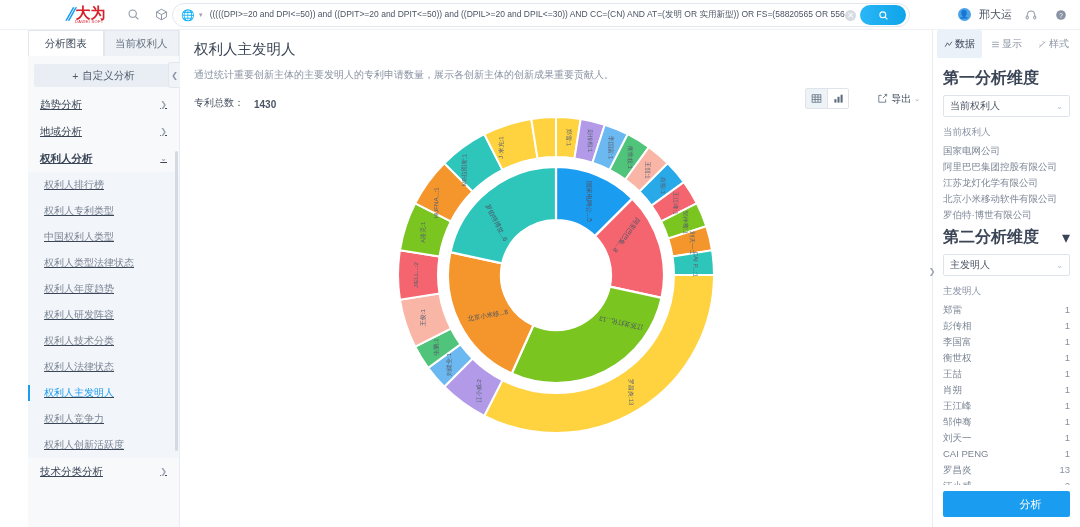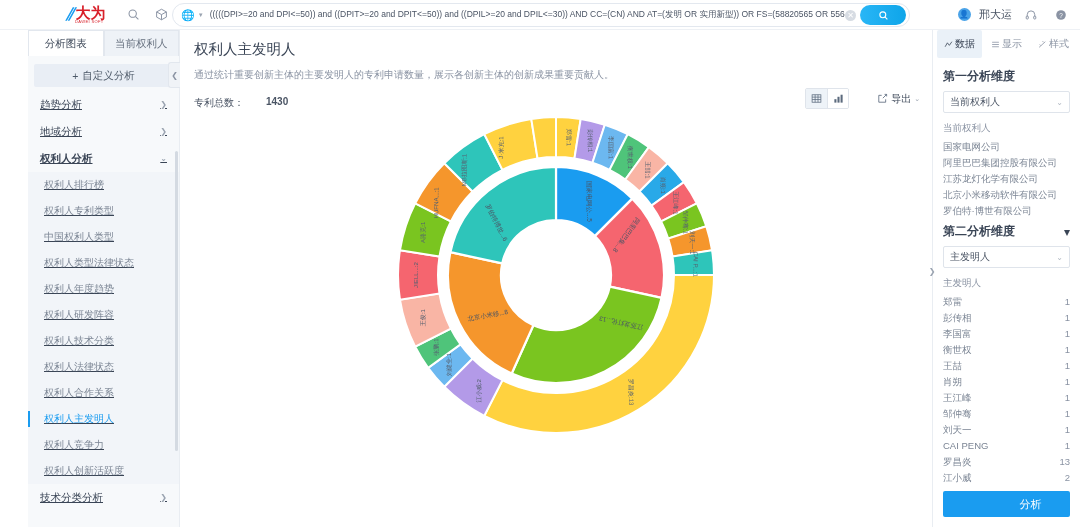--- a/index.html
+++ b/index.html
@@ -107,21 +107,21 @@
     position: absolute; right: -1px; top: 32px; width: 12px; height: 26px;
     background: #f0f3f7; border: 1px solid #e2e7ee; border-right: none;
     border-radius: 3px 0 0 3px; display: flex; align-items: center; justify-content: center;
     font-size: 8px; color: #8a93a3; cursor: pointer; z-index: 3;
   }
 
   
   .main { flex: 1; min-width: 0; display: flex; flex-direction: column; padding: 10px 14px 0 14px; }
   .page-title { font-size: 14.5px; color: #3a4556; margin-bottom: 9px; }
   .page-desc { font-size: 10px; color: #8a93a3; margin-bottom: 14px; }
-  .total-row { font-size: 10px; color: #4a5464; display: flex; align-items: flex-start; gap: 12px; }
+  .total-row { font-size: 10px; color: #4a5464; display: flex; align-items: flex-end; }
   .total-row .tval { font-weight: bold; margin-left: 10px; }
 
   .chart-toolbar {
     position: absolute; right: 160px; top: 88px; display: flex; align-items: center; gap: 28px;
   }
   .icon-group { display: flex; border: 1px solid #dfe4eb; border-radius: 2px; overflow: hidden; }
   .icon-btn {
     width: 21px; height: 19px; display: flex; align-items: center; justify-content: center;
     background: #fff; cursor: pointer; color: #6b7policy;
   }
@@ -140,21 +140,21 @@
     display: flex; flex-direction: column; position: relative; background: #fff;
   }
   .rp-tabs { display: flex; height: 28px; align-items: center; padding: 0 4px; gap: 2px; }
   .rp-tab {
     flex: 1; display: flex; align-items: center; justify-content: center; gap: 2px;
     font-size: 10px; color: #8a93a3; cursor: pointer; height: 28px; border-radius: 2px;
   }
   .rp-tab.active { background: #eaf1f8; color: #3a4556; }
   .rp-body { flex: 1; padding: 4px 10px 0 10px; overflow: hidden; }
   .rp-section-title {
-    font-size: 12px; color: #3a4556; font-weight: bold; margin: 6px 0 6px 0;
+    font-size: 16px; color: #3a4556; font-weight: bold; margin: 6px 0 6px 0;
     display: flex; align-items: center; justify-content: space-between; text-align: right;
   }
   .rp-select {
     height: 22px; border: 1px solid #dfe4eb; border-radius: 2px; display: flex;
     align-items: center; padding: 0 6px; font-size: 10px; color: #4a5464; cursor: pointer;
     justify-content: space-between; margin-bottom: 9px;
   }
   .rp-select .sel-caret { font-size: 8px; color: #b3bac4; }
   .rp-list-head { font-size: 9.5px; color: #8a93a3; margin-bottom: 5px; }
   .rp-item {
@@ -259,21 +259,20 @@
         </div>
         <div class="sub-list">
           <div class="sub-item">权利人排行榜</div>
           <div class="sub-item">权利人专利类型</div>
           <div class="sub-item">中国权利人类型</div>
           <div class="sub-item">权利人类型法律状态</div>
           <div class="sub-item">权利人年度趋势</div>
           <div class="sub-item">权利人研发阵容</div>
           <div class="sub-item">权利人技术分类</div>
           <div class="sub-item">权利人法律状态</div>
-          <div class="sub-item">权利人合作关系</div>
           <div class="sub-item active">权利人主发明人</div>
           <div class="sub-item">权利人竞争力</div>
           <div class="sub-item">权利人创新活跃度</div>
         </div>
         <div class="menu-group">
           <span>技术分类分析</span>
           <span class="arrow">❯</span>
         </div>
       </div>
       <div class="sb-scrollbar"></div>

